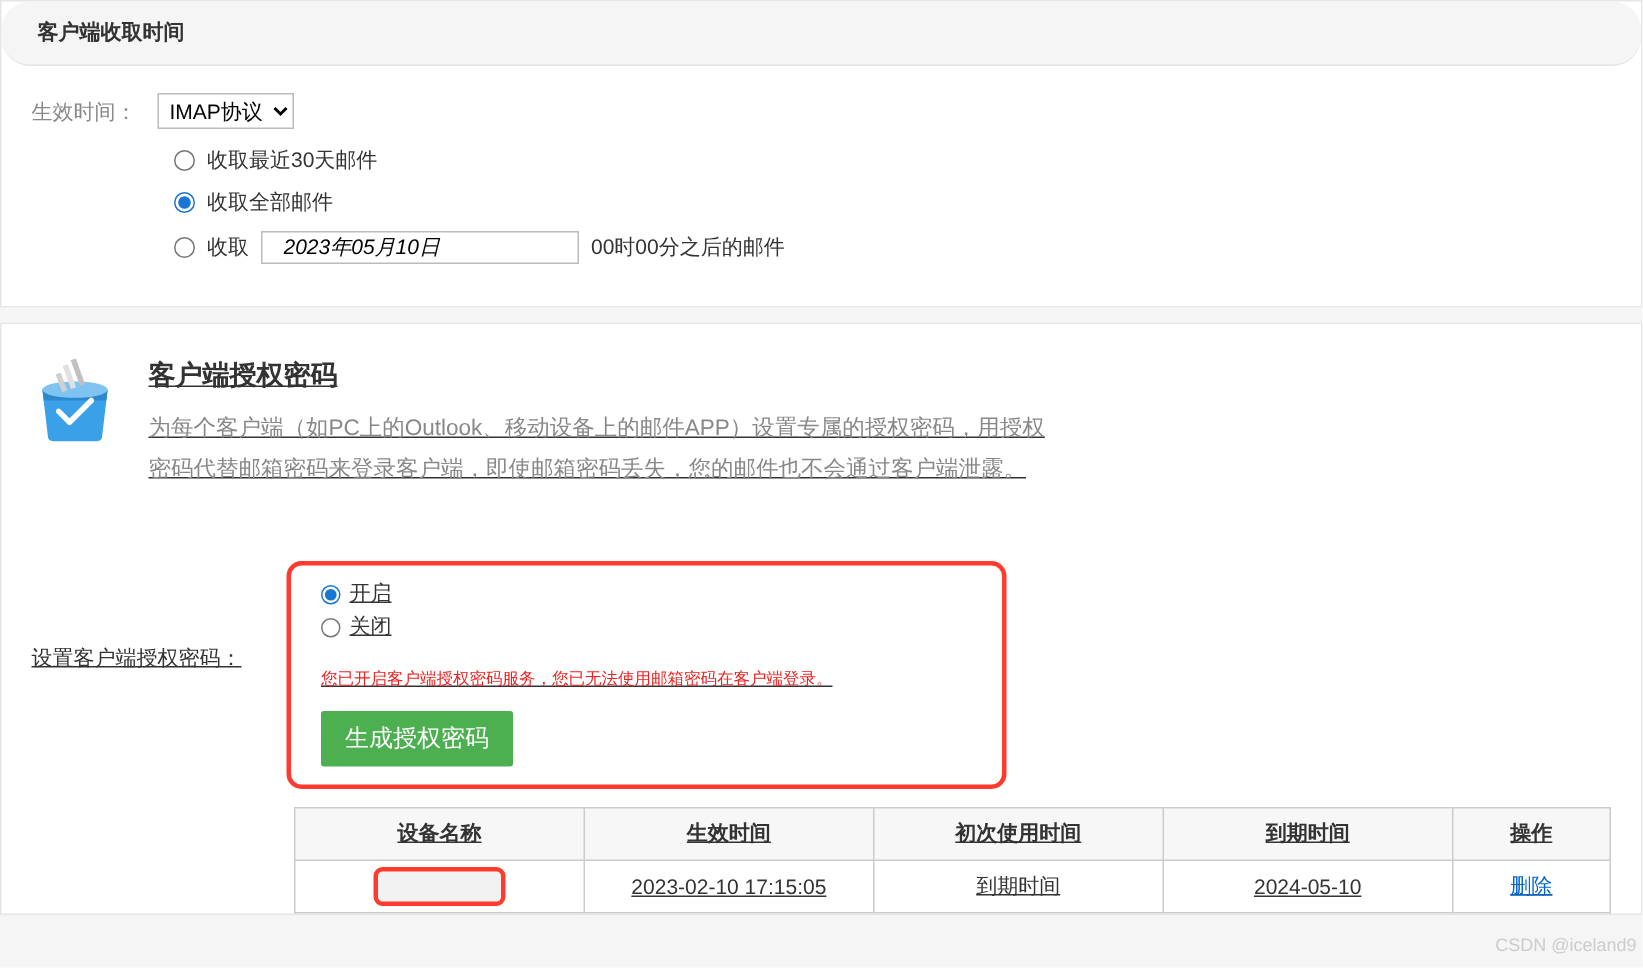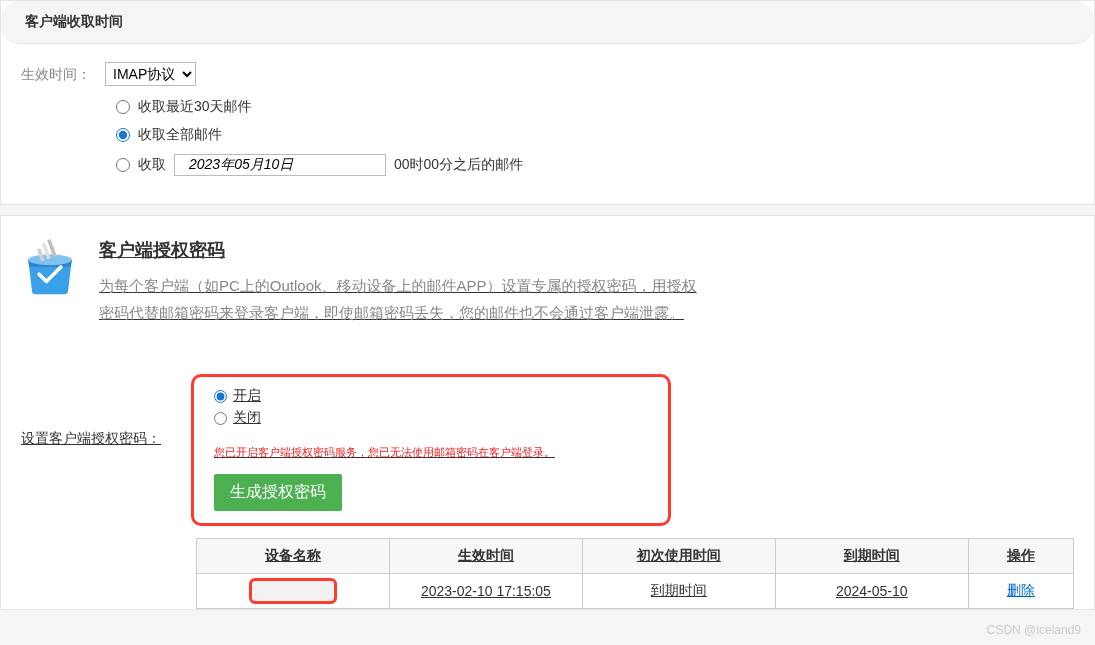--- a/index.html
+++ b/index.html
@@ -174,21 +174,21 @@
       background: #f2f2f2;
       vertical-align: middle;
     }
     .delete-link {
       color: #0066cc;
       text-decoration: underline;
       cursor: pointer;
     }
     .watermark {
       position: absolute;
-      right: 14px;
+      right: 4px;
       bottom: 8px;
       font-size: 12px;
       color: #ccc;
       pointer-events: none;
     }
     .container {
       position: relative;
       width: 1095px;
       height: 645px;
       overflow: hidden;

